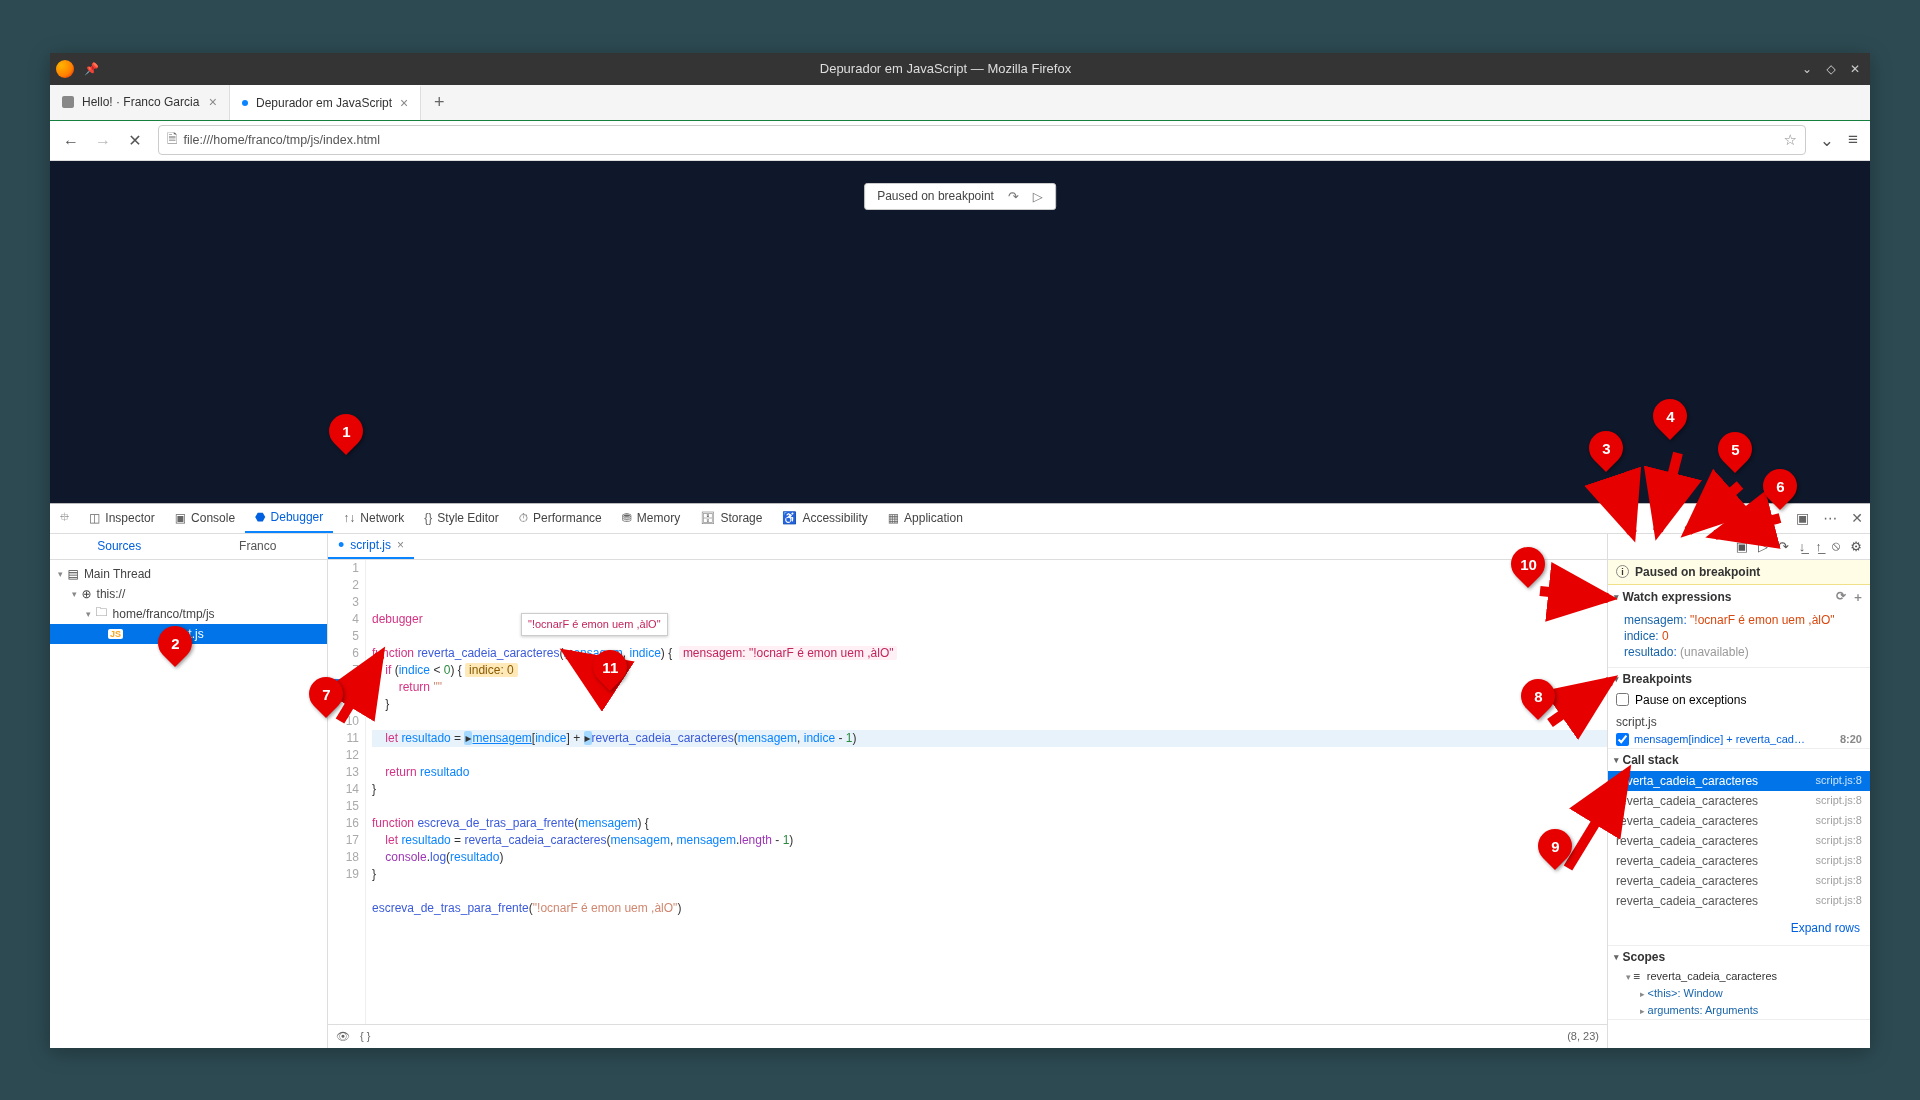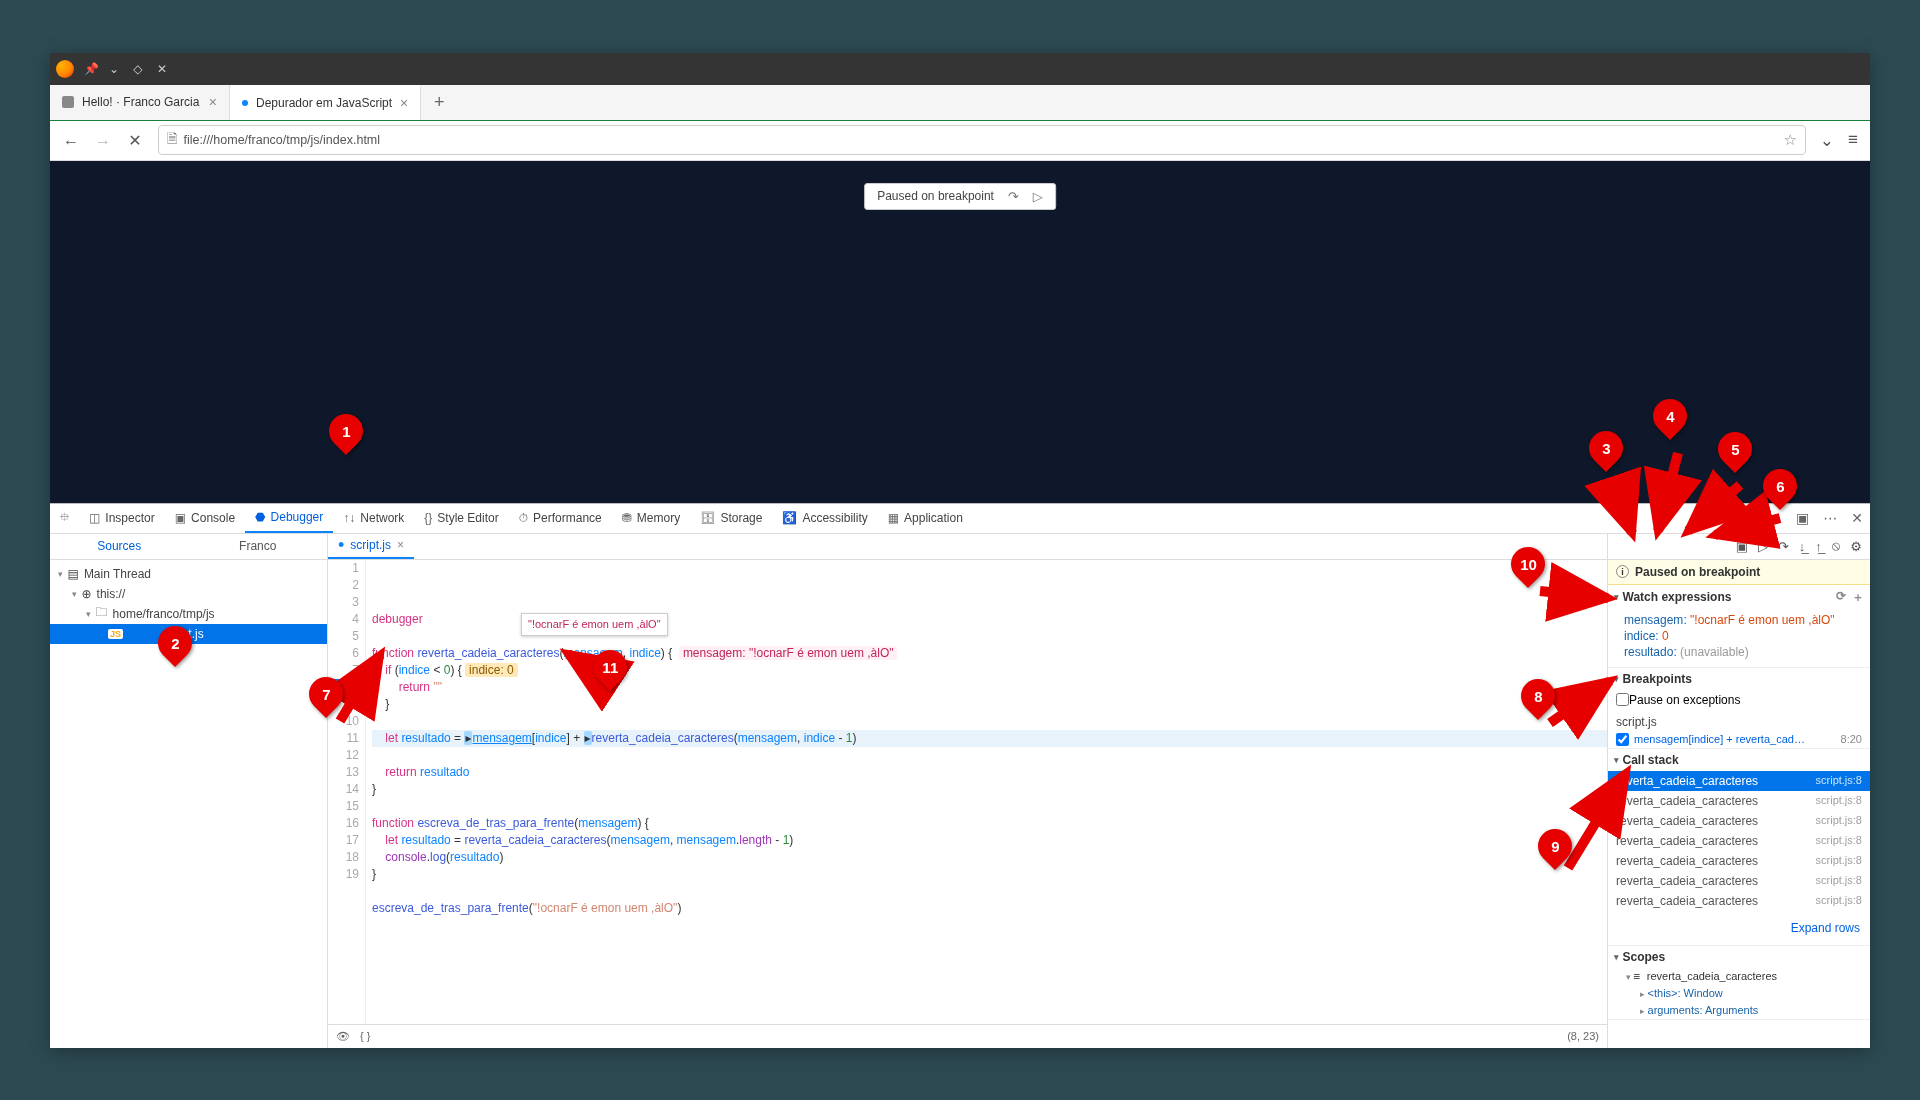--- a/index.html
+++ b/index.html
@@ -84,21 +84,21 @@
   .sect-h{display:flex;align-items:center;padding:4px 6px;color:#333;font-weight:600;gap:4px;}
   .sect-h .car{font-size:9px;color:#666;}
   .sect-h .act{margin-left:auto;display:flex;gap:6px;color:#888;}
   .sect-b{padding:3px 8px 6px 16px;}
   .watch-item{color:#0060df;margin-bottom:2px;}
   .watch-item .k{color:#1864ab;}
   .watch-item .v{color:#d9480f;}
   .watch-item .u{color:#999;}
   .bp-file{color:#444;padding:2px 8px;}
   .bp-row{display:flex;align-items:center;gap:5px;padding:2px 8px;font-family:Menlo,Consolas,monospace;font-size:11px;}
-  .bp-row .loc{margin-left:auto;color:#888;}
+  .bp-row .loc{margin-left:auto;color:#888;font-weight:bold;}
   .stack-item{display:flex;padding:3px 8px;cursor:pointer;}
   .stack-item.sel{background:#0074e8;color:#fff;}
   .stack-item .loc{margin-left:auto;color:inherit;opacity:.8;font-size:11px;}
   .stack-item:not(.sel){color:#555;}
   .stack-item:not(.sel) .loc{color:#888;}
   .expand{text-align:right;padding:6px;color:#0060df;cursor:pointer;margin:4px;}
   .scope-row{padding:2px 8px 2px 18px;font-family:Menlo,Consolas,monospace;font-size:11px;color:#555;}
   .scope-row .car{color:#888;font-size:9px;margin-right:3px;}
   
   .callout{position:absolute;pointer-events:none;z-index:50;}
@@ -108,20 +108,21 @@
   input[type=checkbox]{margin:0;}
 </style>
 </head>
 <body>
 
 <div class="window">
 
   <div class="titlebar">
     <div class="logo"></div>
     <span class="pin">📌</span>
+    <div class="wtitle">Depurador em JavaScript — Mozilla Firefox</div>
     <div class="wbtn">⌄</div>
     <div class="wbtn">◇</div>
     <div class="wbtn">✕</div>
   </div>
 
   <div class="tabbar">
     <div class="tab">
       <span class="favicon"></span>
       <span>Hello! · Franco Garcia</span>
       <span class="x">×</span>
@@ -304,21 +305,21 @@
                 <div class="watch-item"><span class="k">indice</span>: <span class="v">0</span></div>
                 <div class="watch-item"><span class="k">resultado</span>: <span class="u">(unavailable)</span></div>
               </div>
           </div>
           <div class="sect">
             <div class="sect-h">
                 <span class="car">▾</span>
                 <span>Breakpoints</span>
               </div>
             <div class="sect-b" style="padding-left:8px;">
-              <label style="display:flex;align-items:center;">
+              <label style="display:flex;align-items:center;gap:6px;">
                   <input type="checkbox" style="">
                   <span>Pause on exceptions</span>
                 </label>
             </div>
             <div class="bp-file">script.js</div>
             <div class="bp-row">
               <input type="checkbox" checked="" style="">
               <span style="color:#0060df;">mensagem[indice] + reverta_cad…</span>
               <span class="loc">8:20</span>
             </div>

